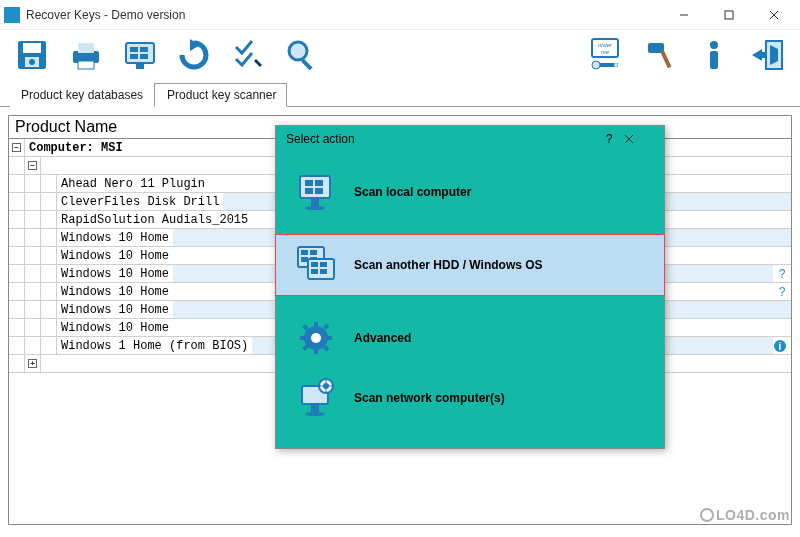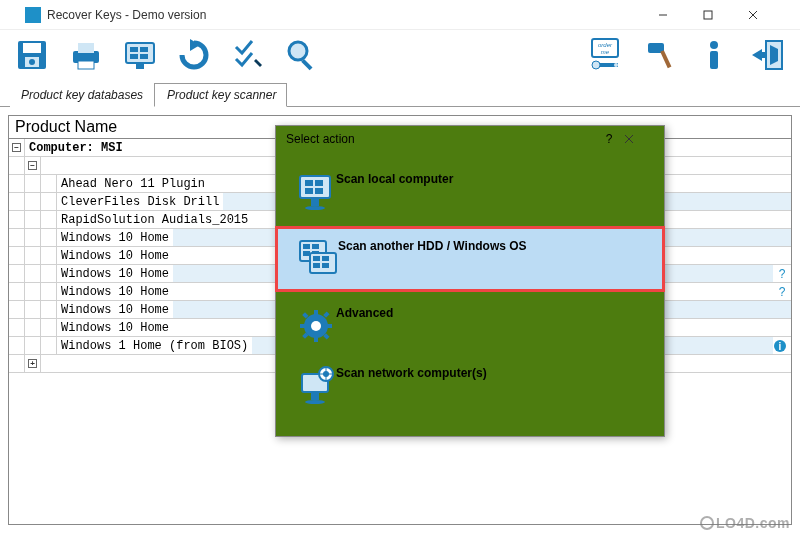--- a/index.html
+++ b/index.html
@@ -1,56 +1,56 @@
 <!DOCTYPE html>
 <html><head>
 <meta charset="utf-8">
 <style>
 * { margin: 0; padding: 0; box-sizing: border-box; font-family: 'Segoe UI', Tahoma, sans-serif; }
 body { background: #fff; width: 800px; height: 537px; overflow: hidden; position: relative; }
 
-.titlebar { height: 30px; display: flex; align-items: center; padding: 0 25px; background: #fff; border-bottom: 1px solid #eee; }
+.titlebar { height: 30px; display: flex; align-items: center; padding: 0 4px; background: #fff; border-bottom: 1px solid #eee; }
 .titlebar .app-icon { width: 16px; height: 16px; background: #1e90c8; margin-right: 6px; }
 .titlebar .title { font-size: 12px; color: #333; flex: 1; }
 .titlebar .win-controls { display: flex; gap: 0; }
 .titlebar .win-btn { width: 45px; height: 30px; display: flex; align-items: center; justify-content: center; font-size: 10px; color: #666; cursor: default; }
 
 .toolbar { height: 50px; display: flex; align-items: center; padding: 4px 12px; gap: 14px; }
 .toolbar .spacer { flex: 1; }
 .tb-icon { width: 40px; height: 40px; display: flex; align-items: center; justify-content: center; cursor: default; }
 
 .tabs { display: flex; padding: 0 10px; border-bottom: 1px solid #999; margin-top: 2px; }
-.tab { padding: 4px 10px; font-size: 12px; color: #222; border: 1px solid transparent; position: relative; top: 1px; background: #fff; cursor: default; font-style: italic; }
+.tab { padding: 4px 10px; font-size: 12px; color: #222; border: 1px solid transparent; position: relative; top: 1px; background: #fff; cursor: default; }
 .tab.active { border: 1px solid #999; border-bottom: 1px solid #fff; font-weight: 400; padding-left: 12px; }
 
 .main { padding: 8px; }
 .grid-container { border: 1px solid #888; height: 410px; background: #fff; }
 .grid-header { background: #fff; border-bottom: 1px solid #888; padding: 2px 6px; font-size: 16px; }
 .row { display: flex; align-items: center; height: 18px; font-size: 12px; border-bottom: 1px solid #d0d0d0; }
 .row .expander-cell { width: 16px; min-width: 16px; display: flex; align-items: center; justify-content: center; border-right: 1px solid #d0d0d0; height: 100%; }
 .row .indent1 { width: 16px; min-width: 16px; border-right: 1px solid #d0d0d0; height: 100%; }
 .row .indent2 { width: 16px; min-width: 16px; border-right: 1px solid #d0d0d0; height: 100%; }
 .row .label { padding: 0 4px; flex: 0 0 auto; font-family: Liberation Mono, monospace; }
 .row .rest { flex: 1; height: 100%; }
 .row.alt .rest { background: #e3f0f9; }
 .row .right-icon { width: 18px; text-align: center; color: #1e90c8; }
 .group { font-weight: bold; }
 .expander-box { width: 9px; height: 9px; border: 1px solid #666; background: #fff; font-size: 8px; line-height: 7px; text-align: center; color: #333; }
 
-.dialog { position: absolute; left: 275px; top: 125px; width: 390px; background: #4d7c0f; border: 1px solid #888; box-shadow: 2px 2px 8px rgba(0,0,0,0.3); z-index: 100; }
+.dialog { position: absolute; left: 275px; top: 125px; width: 390px; background: #14b8a6; border: 1px solid #888; box-shadow: 2px 2px 8px rgba(0,0,0,0.3); z-index: 100; }
 .dialog-title { display: flex; align-items: center; padding: 6px 10px; font-size: 12px; }
 .dialog-title .dtitle { flex: 1; }
 .dialog-title .dbtn { width: 30px; text-align: center; cursor: default; }
 .dialog-body { padding: 10px 0 20px 0; }
-.action-item { display: flex; align-items: flex-start; padding: 10px 20px; cursor: default; }
-.action-item.selected { background: #bcdcf4; border: 3px solid #ef4444; margin: 4px -1px; }
+.action-item { display: flex; align-items: center; padding: 10px 20px; gap: 18px; cursor: default; }
+.action-item.selected { background: #bcdcf4; border: 1px solid #ef4444; margin: 12px -1px; }
 .action-item .aicon { width: 40px; height: 40px; display: flex; align-items: center; justify-content: center; }
 .action-item .alabel { font-size: 12px; font-weight: bold; }
 
-.watermark { position: absolute; right: 10px; bottom: 6px; font-size: 14px; font-weight: bold; color: rgba(120,120,120,0.6); letter-spacing: 0.5px; }
+.watermark { position: absolute; right: 10px; bottom: 14px; font-size: 14px; font-weight: bold; color: rgba(120,120,120,0.6); letter-spacing: 0.5px; }
 .watermark .globe { display: inline-block; width: 14px; height: 14px; border: 2px solid rgba(120,120,120,0.6); border-radius: 50%; vertical-align: -2px; margin-right: 2px; position: relative; }
 
 svg { display: block; }
 </style>
 </head>
 <body>
 
 <div class="titlebar">
   <div class="app-icon"></div>
   <div class="title">Recover Keys - Demo version</div>

